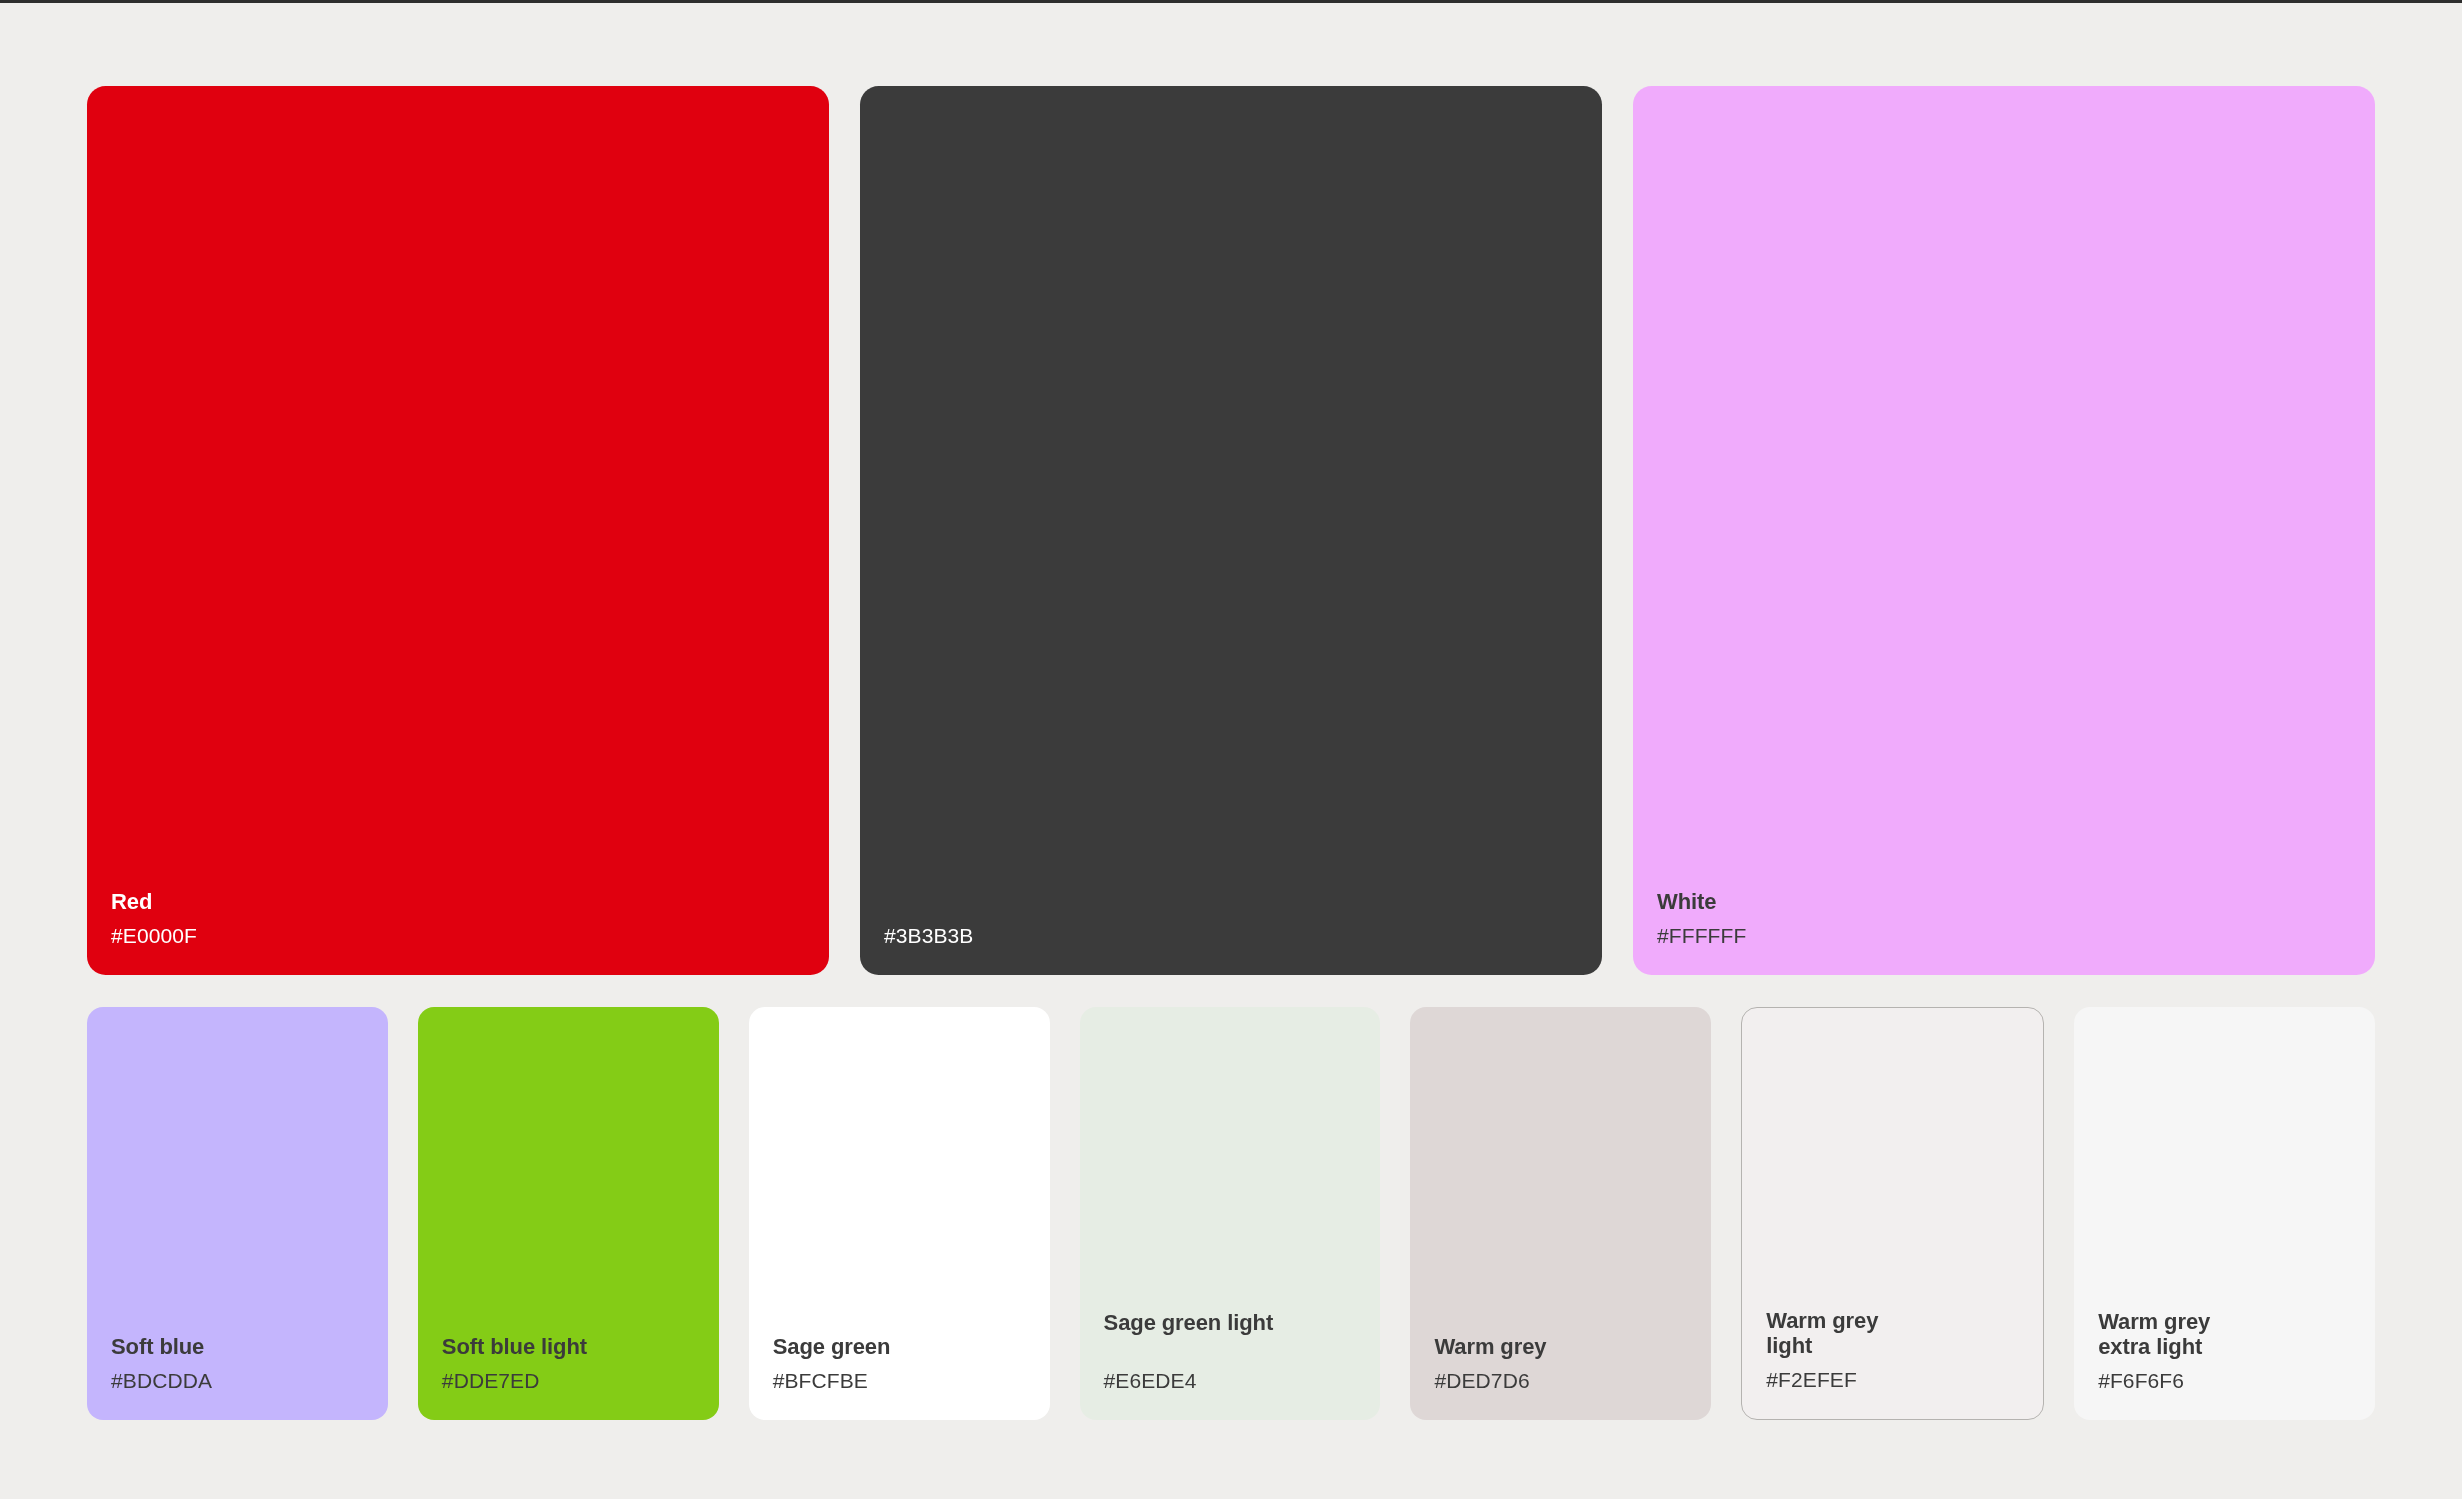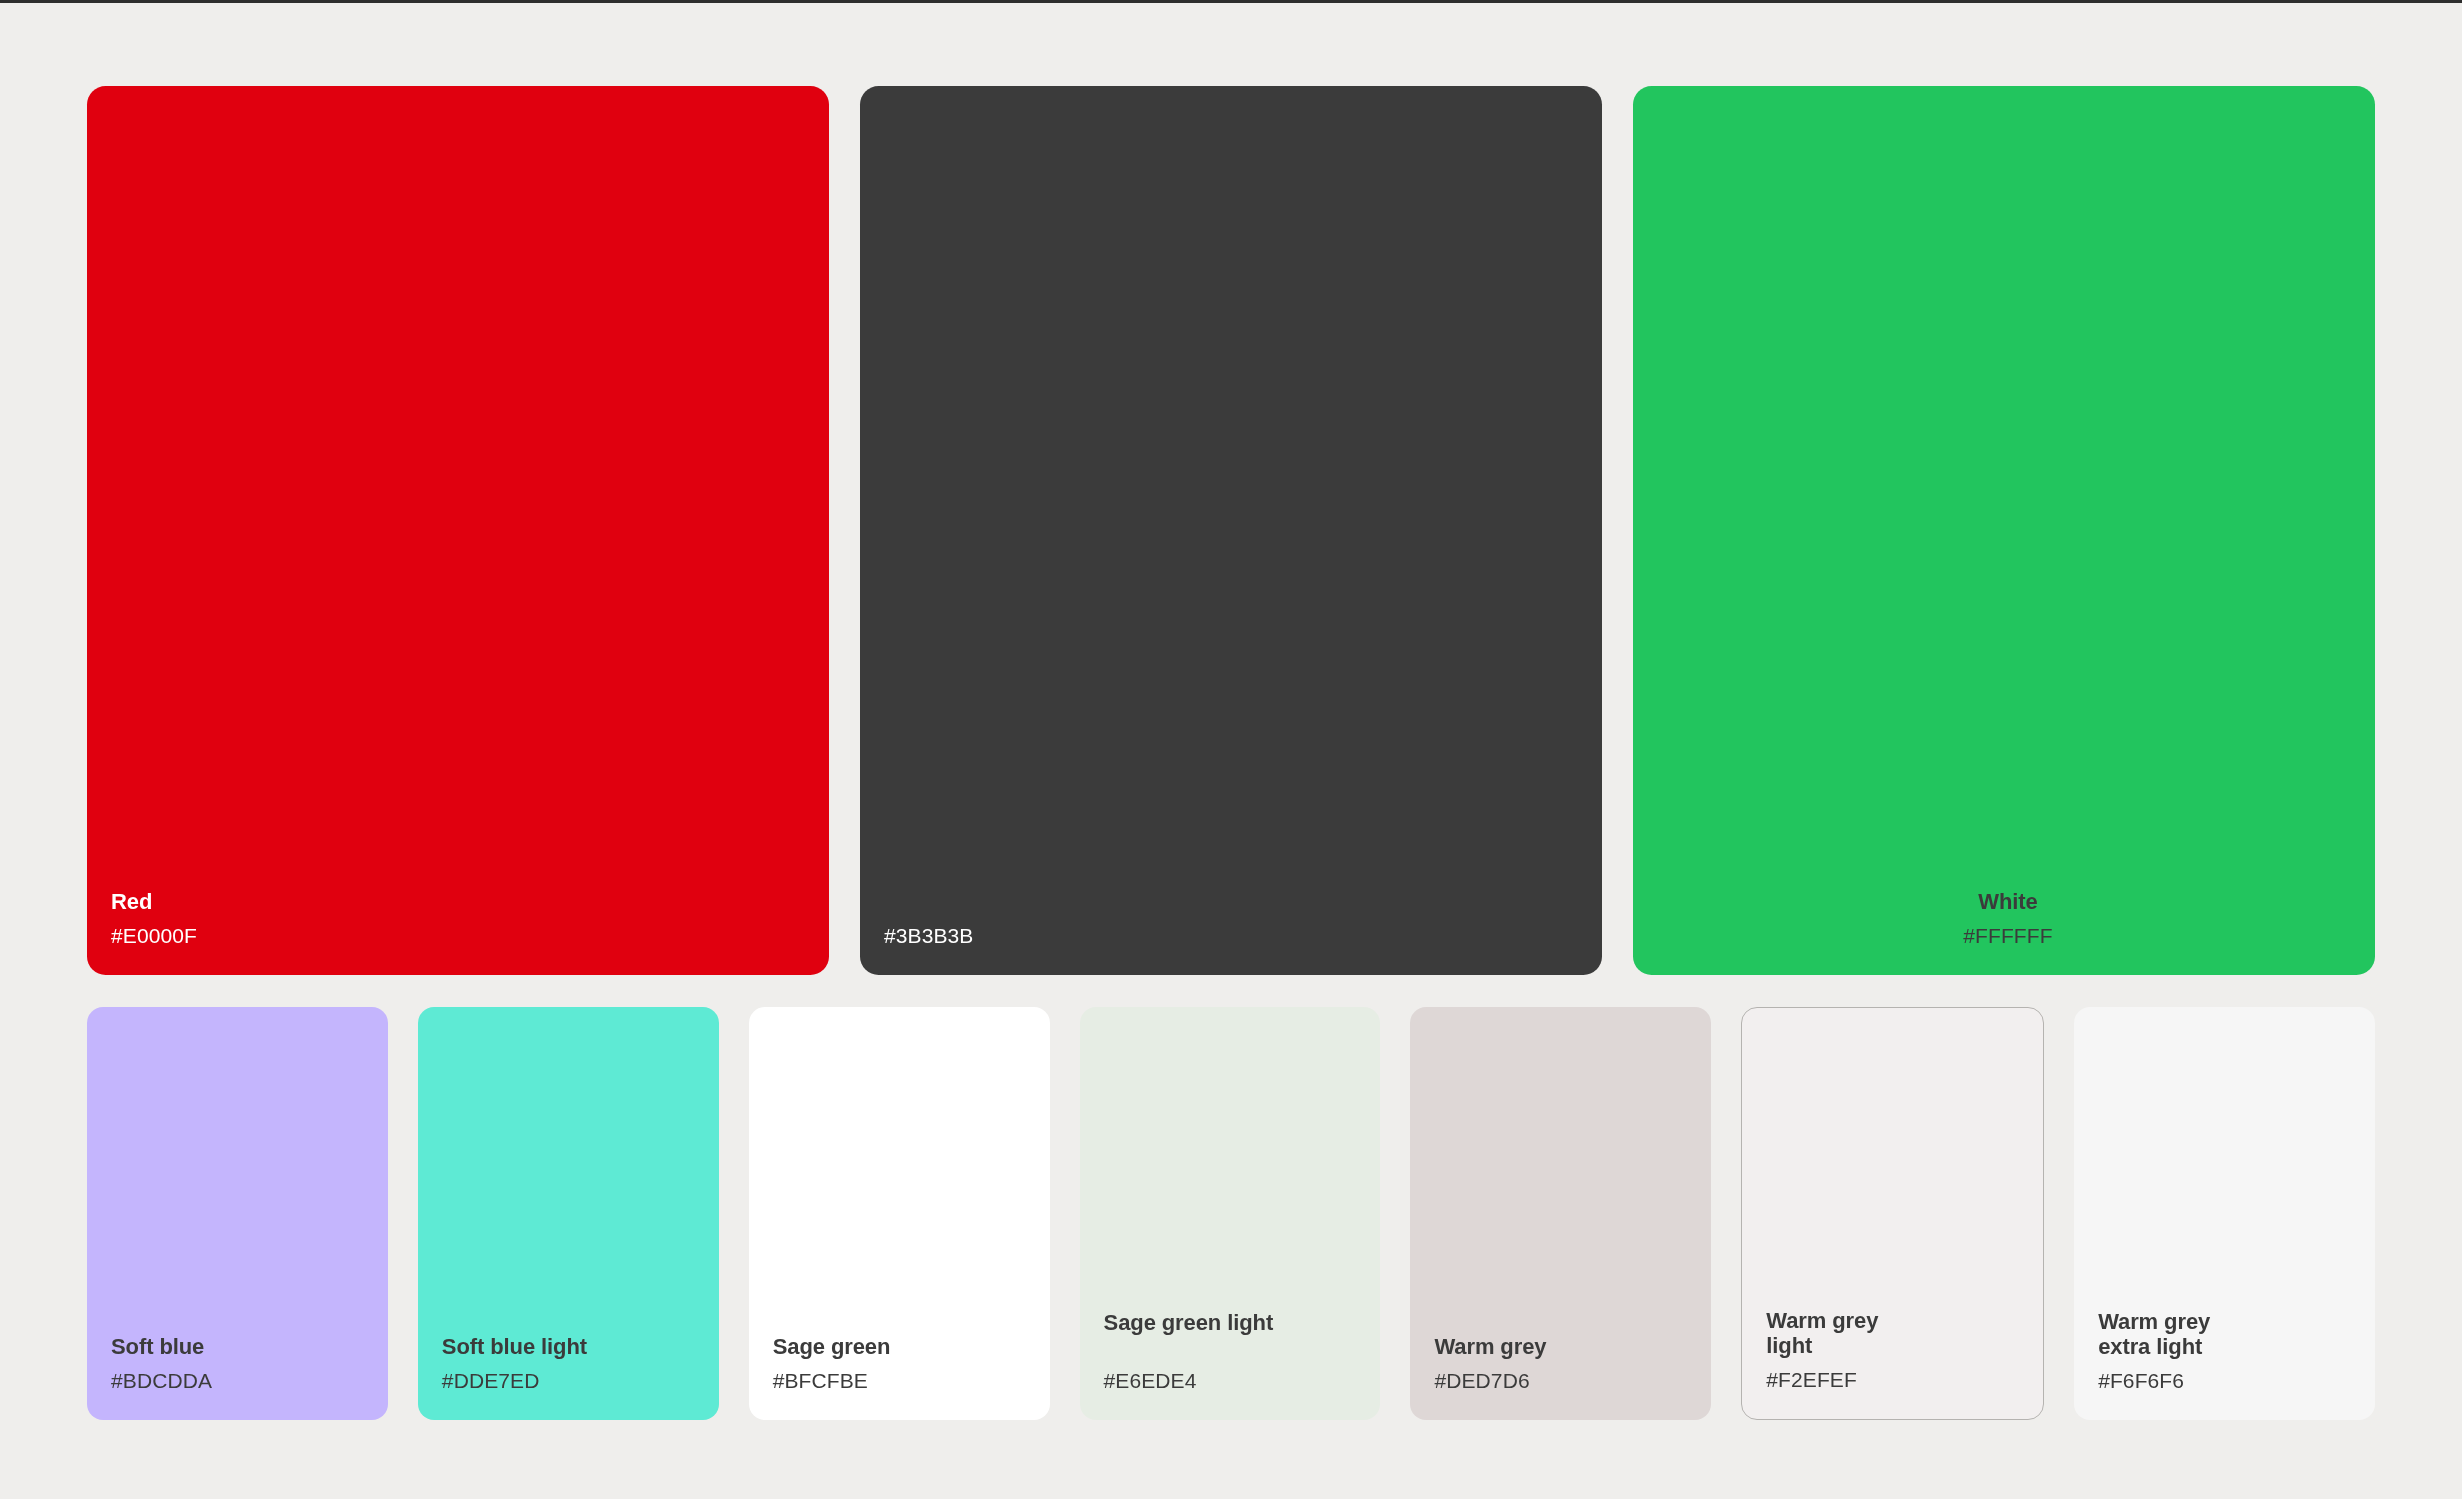--- a/index.html
+++ b/index.html
@@ -101,31 +101,31 @@
 
 <div id="palette">
   <div class="row" id="primary-row">
       <div class="swatch on-dark" style="background: rgb(224, 0, 15);">
         <div class="swatch-name">Red</div>
         <div class="swatch-hex">#E0000F</div>
       </div>
       <div class="swatch on-dark" style="background: rgb(59, 59, 59);">
         <div class="swatch-hex">#3B3B3B</div>
       </div>
-      <div class="swatch on-light" style="background: #22c55e; text-align: center;">
+      <div class="swatch on-light" style="background: #f0abfc;">
         <div class="swatch-name">White</div>
         <div class="swatch-hex">#FFFFFF</div>
       </div>
     </div>
   <div class="row" id="neutral-row">
       <div class="swatch on-light" style="background: #c4b5fd;">
         <div class="swatch-name">Soft blue</div>
         <div class="swatch-hex">#BDCDDA</div>
       </div>
-      <div class="swatch on-light" style="background: #5eead4;">
+      <div class="swatch on-light" style="background: #84cc16;">
         <div class="swatch-name">Soft blue light</div>
         <div class="swatch-hex">#DDE7ED</div>
       </div>
       <div class="swatch on-light" style="background: #ffffff;">
         <div class="swatch-name">Sage green</div>
         <div class="swatch-hex">#BFCFBE</div>
       </div>
       <div class="swatch on-light" style="background: rgb(230, 237, 228); gap: 24px;">
         <div class="swatch-name">Sage green light</div>
         <div class="swatch-hex">#E6EDE4</div>

